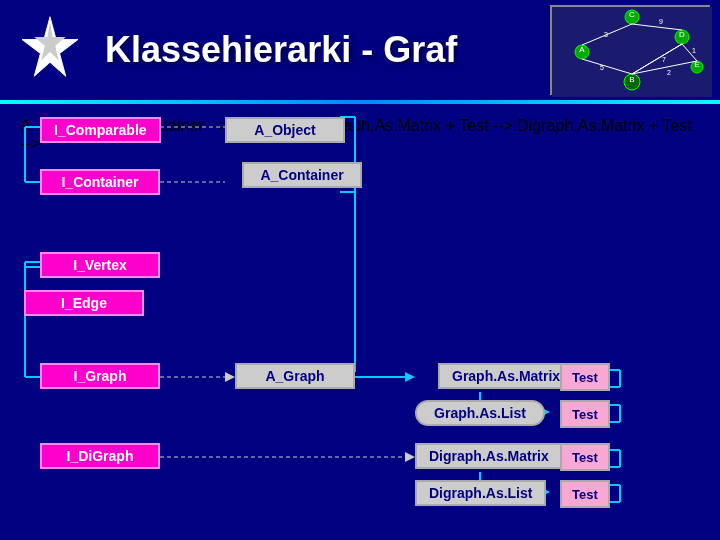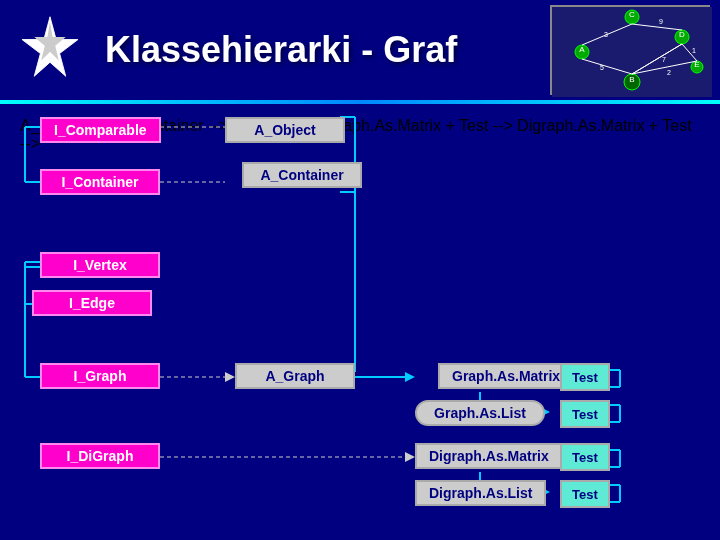--- a/index.html
+++ b/index.html
@@ -79,21 +79,21 @@
       border-color: #ff88ee;
     }
 
     .box-gray {
       background: #cccccc;
       color: #000080;
       border-color: #aaaaaa;
     }
 
     .box-test {
-      background: #5eead4;
+      background: #f9a8d4;
       color: #000080;
       border-color: #aaaaaa;
       font-size: 13px;
       min-width: 50px;
       height: 28px;
       padding: 3px 10px;
     }
 
     
     .row {
@@ -246,21 +246,21 @@
   <div class="row" style="top: 50px; left: 225px; margin-left: 17px;">
     <div class="box box-gray">A_Container</div>
   </div>
 
   
   <div class="row" style="top: 140px; left: 40px;">
     <div class="box box-pink">I_Vertex</div>
   </div>
 
   
-  <div class="row" style="top: 178px; left: 32px;">
+  <div class="row" style="top: 178px; left: 24px;">
     <div class="box box-pink">I_Edge</div>
   </div>
 
    A_Graph --&gt; Graph.As.Matrix + Test --&gt;
   <div class="row" style="top: 251px; left: 40px;">
     <div class="box box-pink">I_Graph</div>
   </div>
   <div class="row" style="top: 251px; left: 235px;">
     <div class="box box-gray">A_Graph</div>
   </div>

